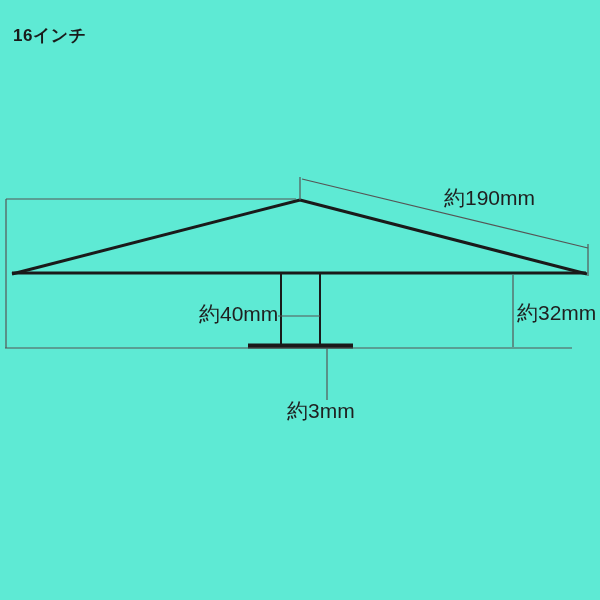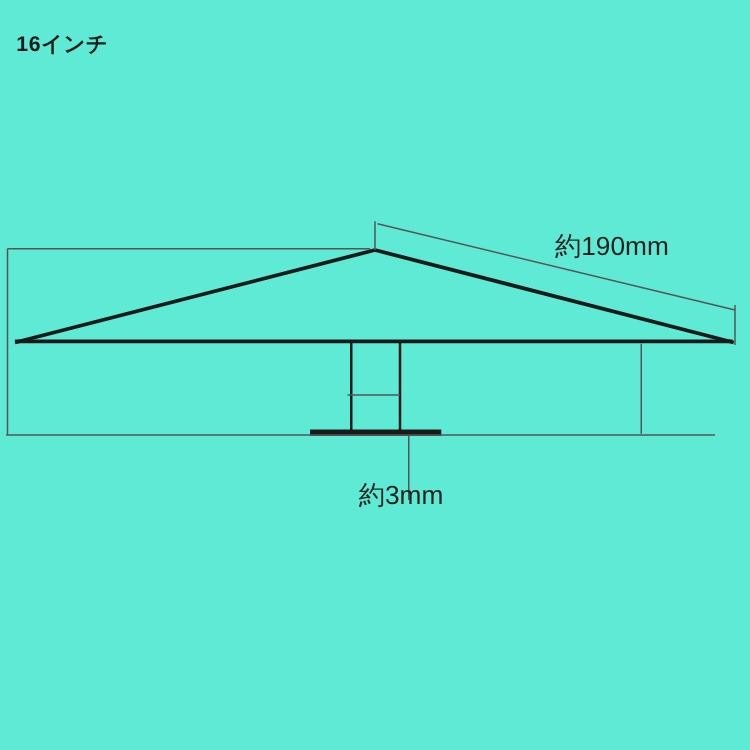--- a/index.html
+++ b/index.html
@@ -36,21 +36,21 @@
     font-size: 21px;
     font-weight: 400;
     color: #1f1f1f;
     white-space: nowrap;
     line-height: 1;
   }
   .lbl-total-height   { left: 15px;  top: 206px; }
   .lbl-slope-length   { left: 397px; top: 187px; margin-left: 47px; }
   .lbl-edge-height    { left: 517px; top: 302px; }
   .lbl-pole-width     { left: 199px; top: 303px; }
-  .lbl-base-thickness { left: 287px; top: 386px; }
+  .lbl-base-thickness { left: 287px; top: 400px; }
 </style>
 </head>
 <body>
 
 <div class="canvas">
 
   <div class="title">16インチ</div>
 
   <svg class="diagram" width="600" height="600" viewBox="0 0 600 600">
 
@@ -75,17 +75,19 @@
     <line x1="513" y1="275" x2="513" y2="347" stroke="#555555" stroke-width="1.2"></line>
 
     <line x1="278" y1="316" x2="320" y2="316" stroke="#555555" stroke-width="1.2"></line>
 
     <line x1="327" y1="348" x2="327" y2="400" stroke="#555555" stroke-width="1.2"></line>
   </svg>
 
 
   <div class="dim-label lbl-slope-length">約190mm</div>
 
+  <div class="dim-label lbl-edge-height">約32mm</div>
 
+  <div class="dim-label lbl-pole-width">約40mm</div>
 
   <div class="dim-label lbl-base-thickness">約3mm</div>
 
 </div>
 
 </body></html>

